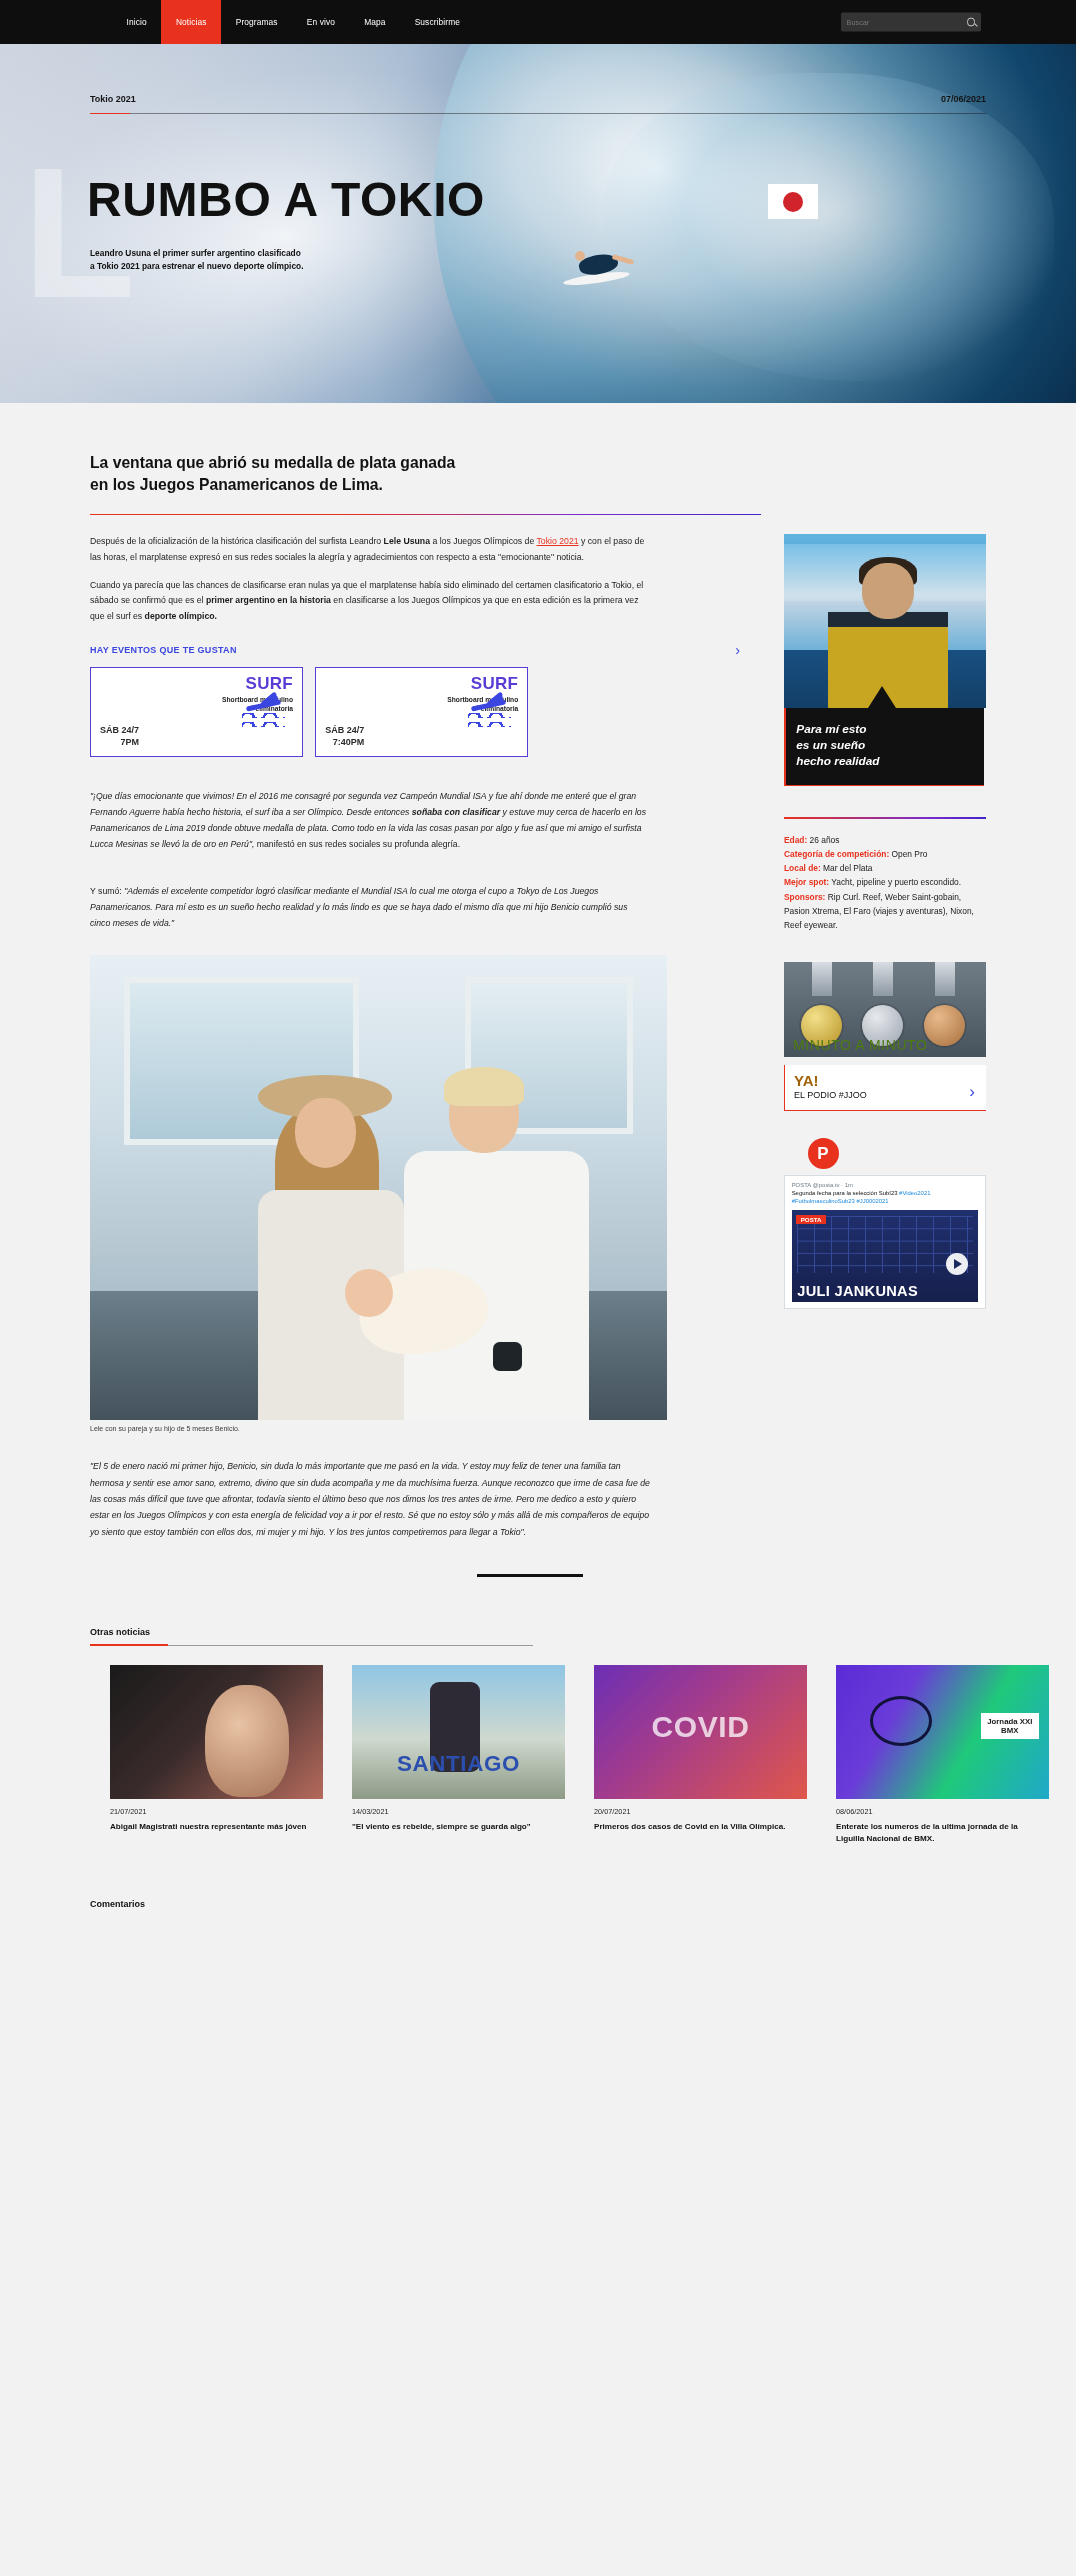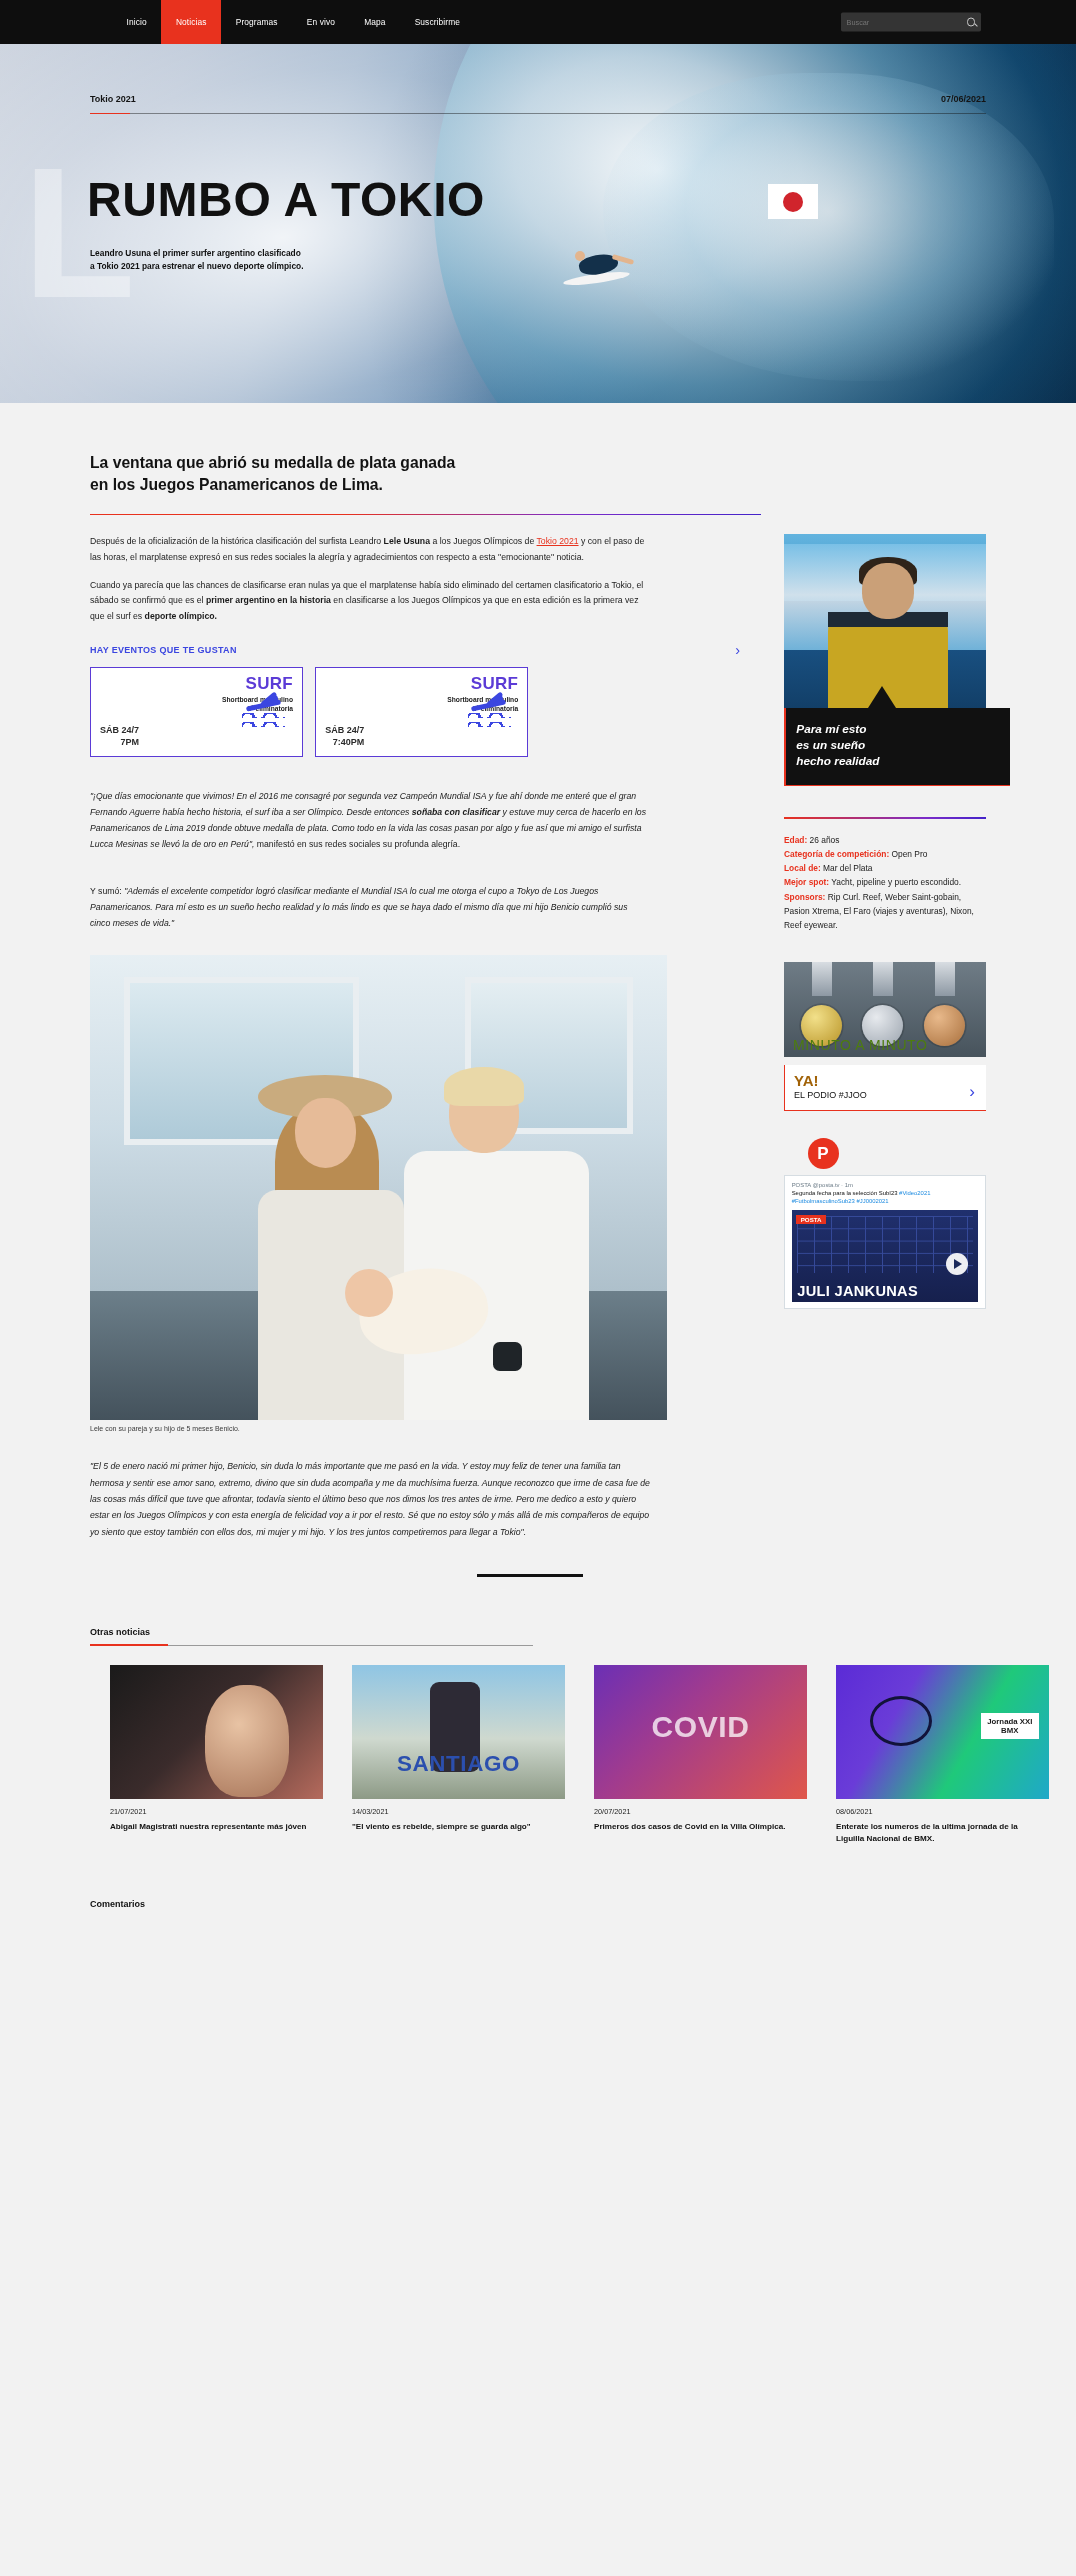--- a/index.html
+++ b/index.html
@@ -511,21 +511,21 @@
     width: 120px; height: 98px;
     background: #c8a622;
     border-radius: 19px 19px 0 0;
   }
   .side-photo .stripe {
     position: absolute; left: 44px; top: 78px;
     width: 120px; height: 14.6px;
     background: #1e2a36;
   }
   .side-quote {
-    width: 226px;
+    width: 200px;
     background: #111111;
     color: #ffffff;
     padding: 13.4px 12.3px 17px;
     font-size: 11.8px;
     font-weight: bold;
     font-style: italic;
     line-height: 1.35;
     position: relative;
   }
   .side-quote::before {

